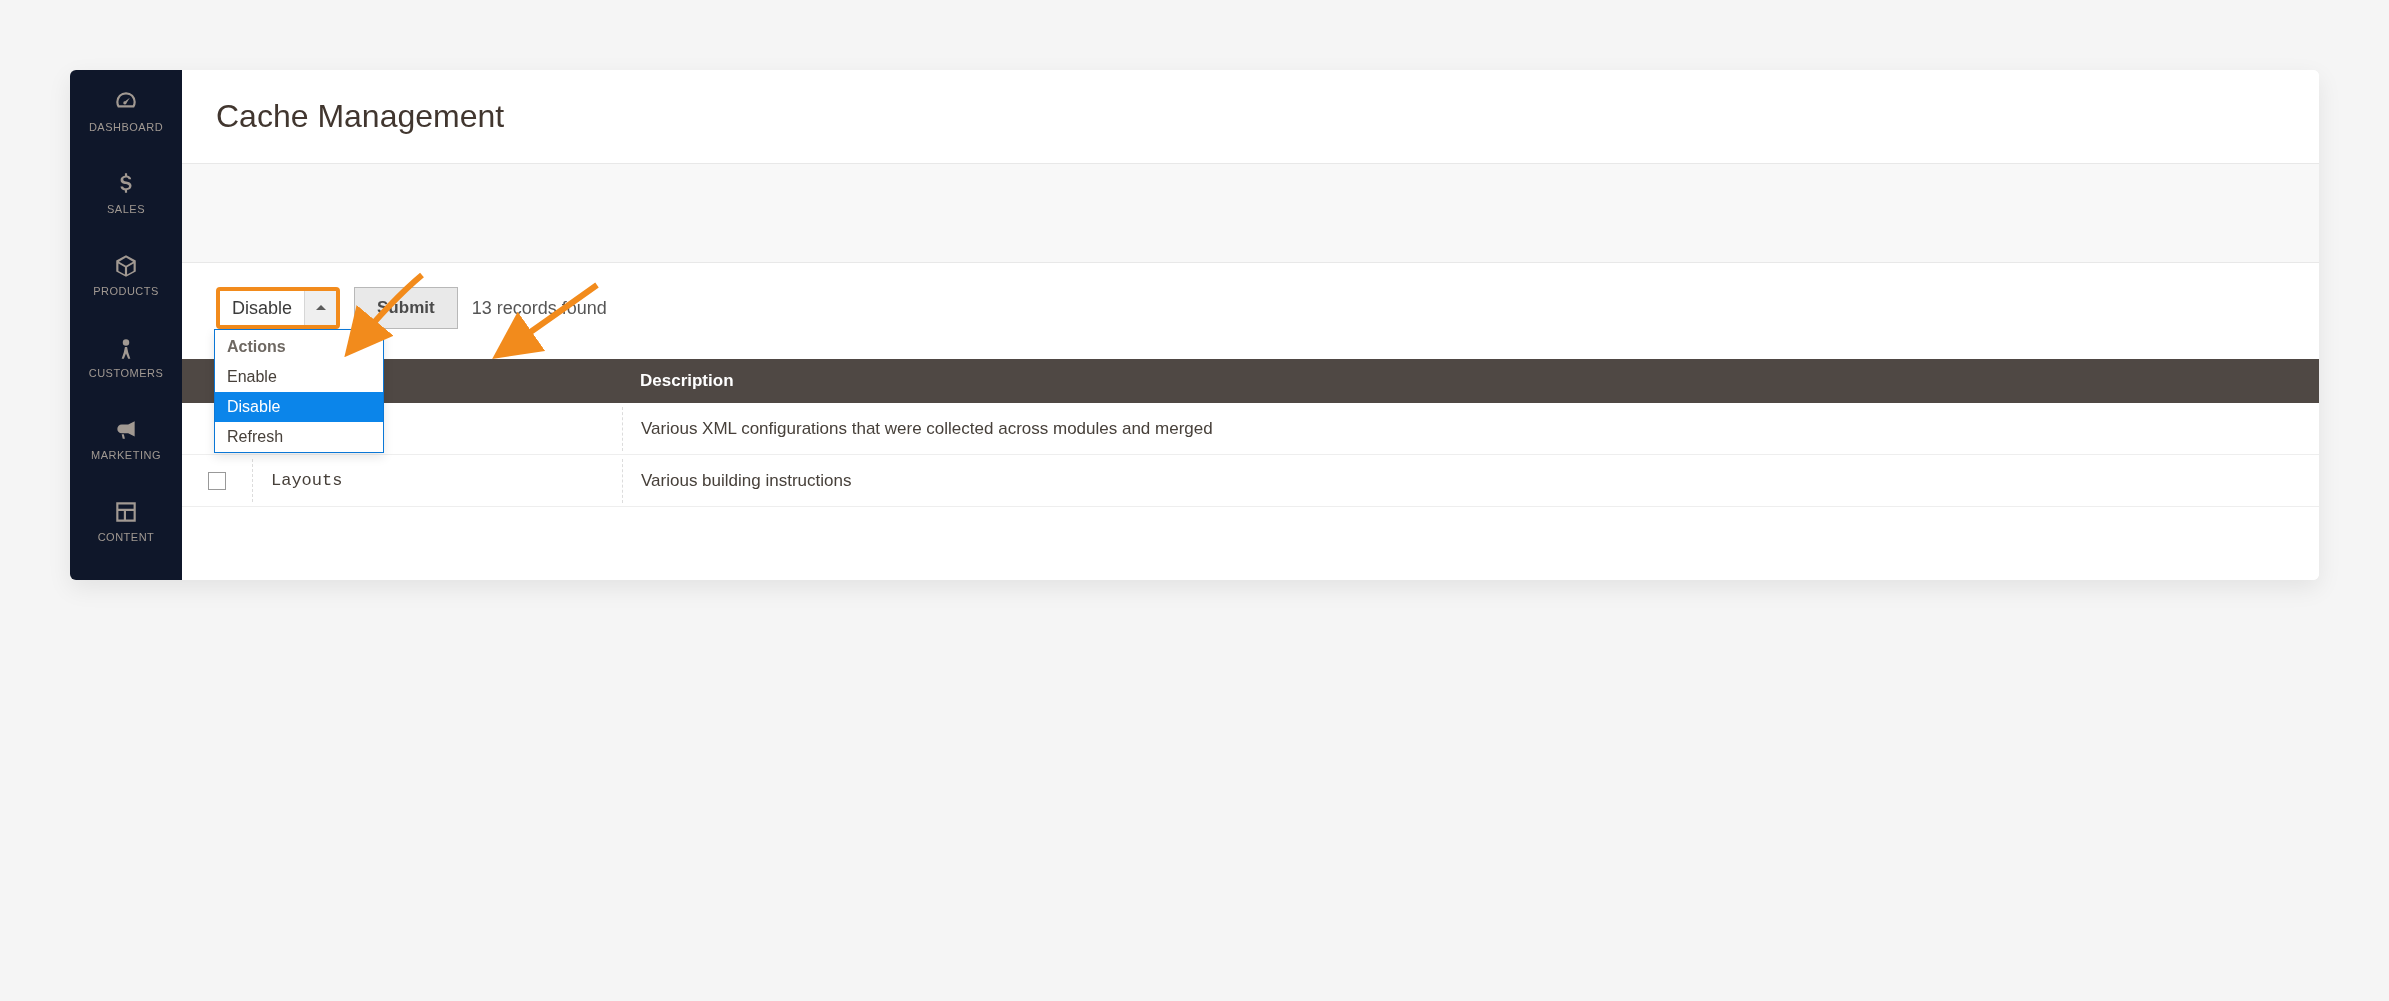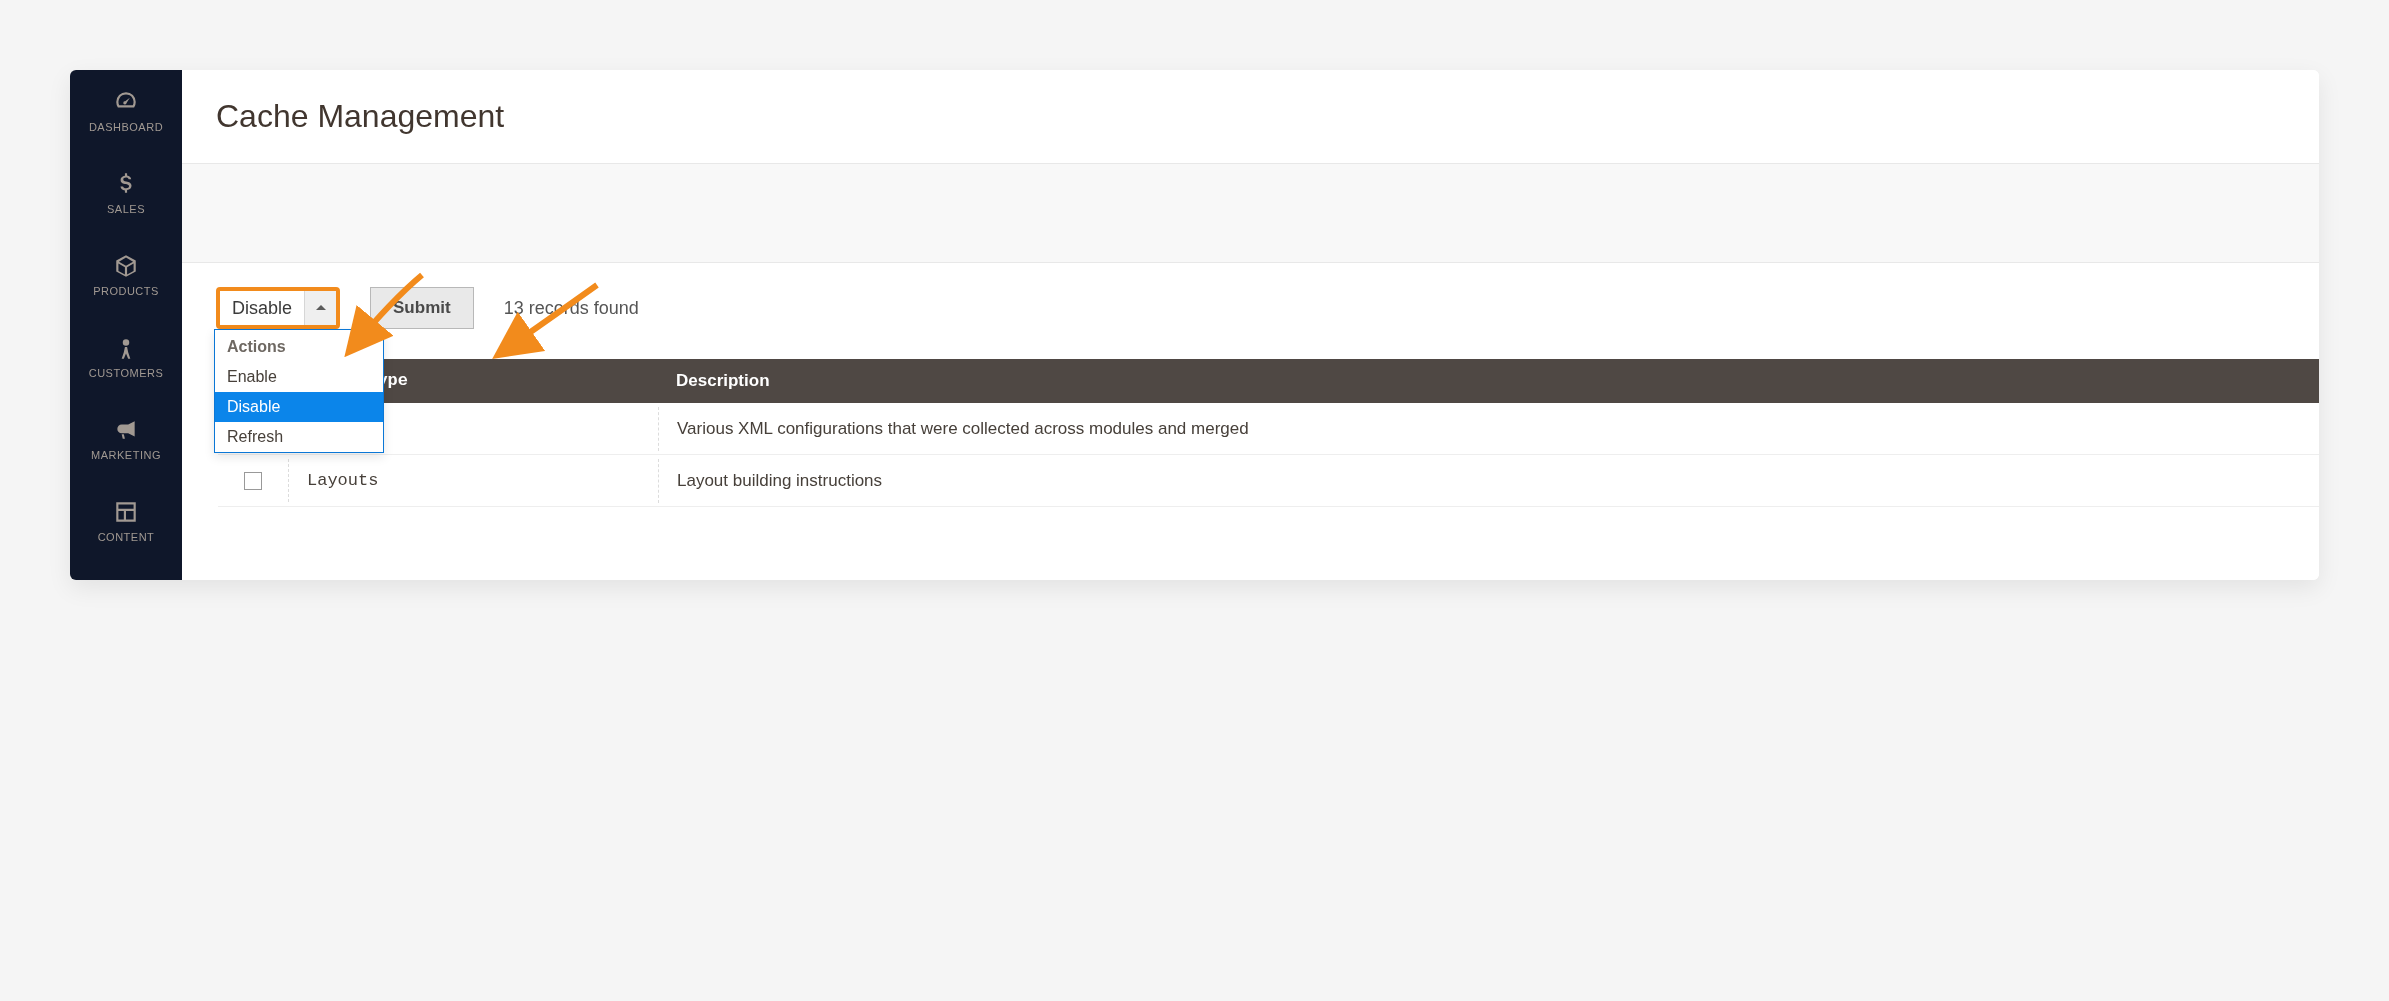--- a/index.html
+++ b/index.html
@@ -52,21 +52,21 @@
   }
   .top-band {
     height: 100px;
     background: #f8f8f8;
     border-top: 1px solid #e8e8e8;
     border-bottom: 1px solid #e8e8e8;
   }
   .toolbar {
     display: flex;
     align-items: center;
-    gap: 30px;
+    gap: 14px;
     padding: 24px 0 0 34px;
     position: relative;
     z-index: 5;
   }
   .actions-select {
     position: relative;
   }
   .actions-trigger {
     display: flex;
     align-items: center;
@@ -124,21 +124,21 @@
     font-weight: 600;
     font-size: 17px;
     padding: 10px 22px;
     cursor: pointer;
   }
   .records {
     font-size: 18px;
     color: #555;
   }
   
-  .table-wrap { margin-top: 30px; margin-left: 36px; }
+  .table-wrap { margin-top: 30px; }
   .thead {
     display: flex;
     background: #4f4844;
     color: #fff;
     font-weight: 700;
     font-size: 17px;
   }
   .col-check { width: 70px; display:flex; align-items:center; justify-content:center; }
   .col-type  { width: 370px; padding: 12px 0 12px 18px; font-family: Liberation Mono, monospace; }
   .col-desc  { flex: 1; padding: 12px 0 12px 18px; }
@@ -262,21 +262,21 @@
         <div class="col-check"></div>
         <div class="col-type">uration</div>
         <div class="col-desc">Various XML configurations that were collected across modules and merged</div>
       </div>
 
       <div class="trow">
         <div class="col-check">
           <span class="checkbox"></span>
         </div>
         <div class="col-type">Layouts</div>
-        <div class="col-desc">Layout building instructions</div>
+        <div class="col-desc">Various building instructions</div>
       </div>
     </div>
 
     <div class="arrow" style="left:150px; top:200px;">
       <svg width="120" height="100" viewBox="0 0 120 100">
         <defs>
             <marker id="ah1" markerWidth="8" markerHeight="8" refX="6" refY="4" orient="auto">
               <path d="M0 0 8 4 0 8z" fill="#f28b1c"></path>
             </marker>
           </defs>

